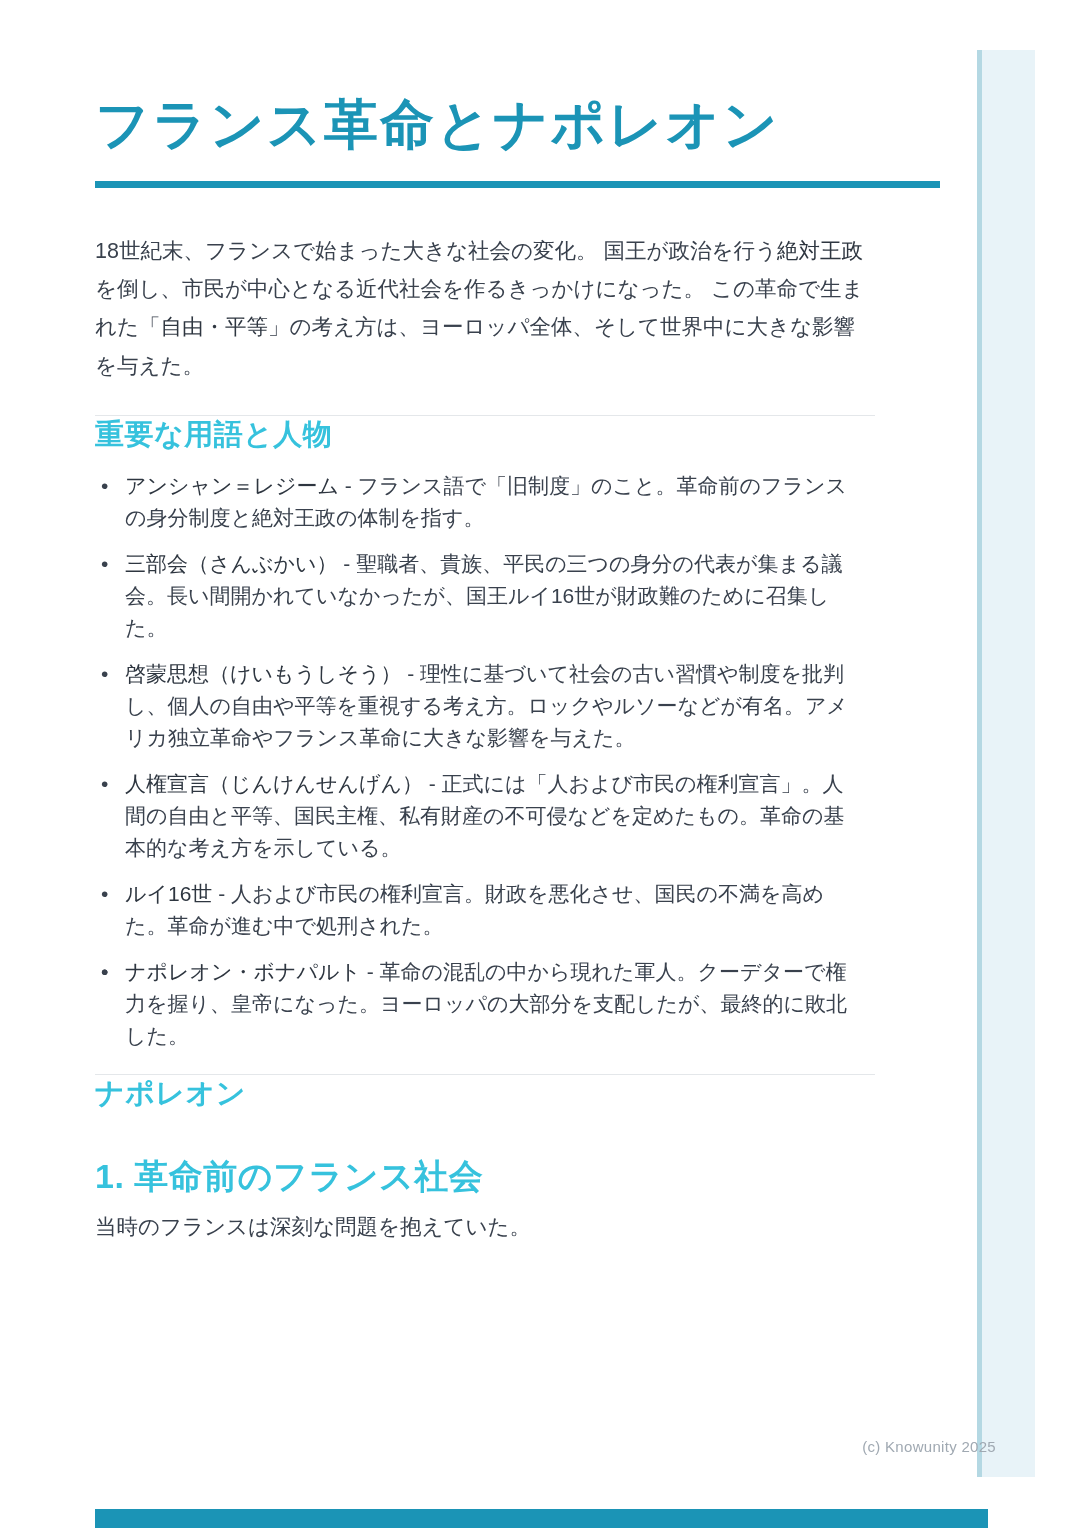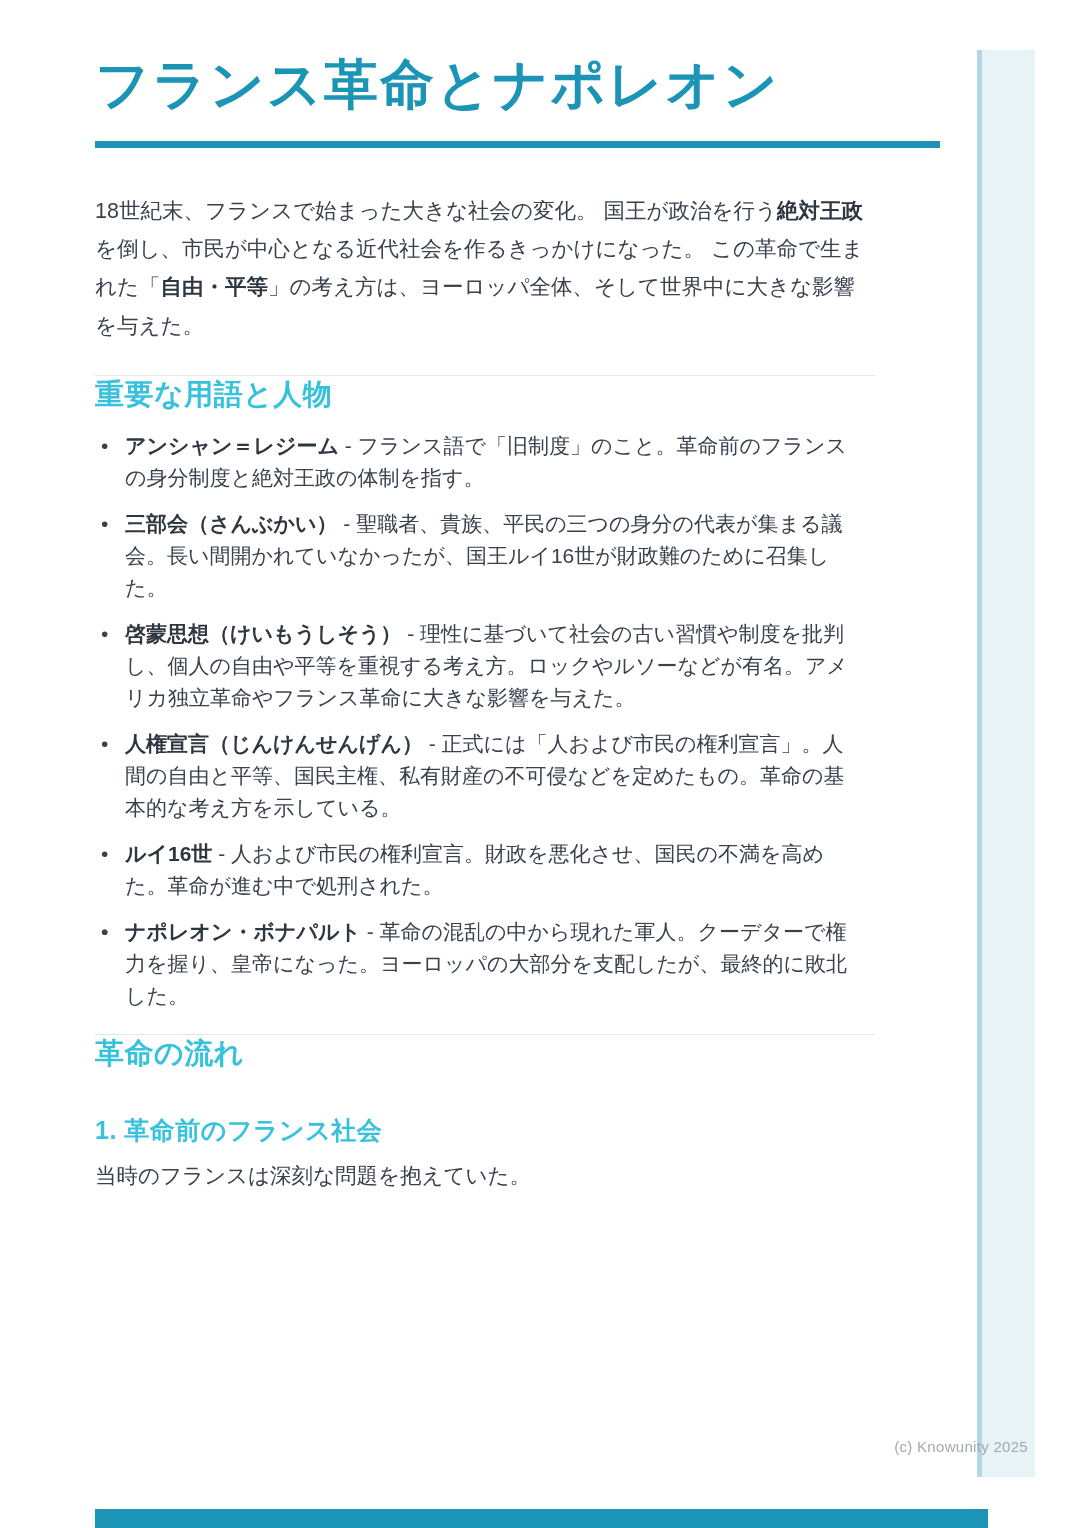--- a/index.html
+++ b/index.html
@@ -12,62 +12,62 @@
     width:1080px;height:1528px;position:relative;overflow:hidden;
     background:#ffffff;font-family:"Liberation Sans",sans-serif;
     -webkit-font-smoothing:antialiased;
   }
   .side-panel{
     position:absolute;left:977px;top:50px;width:58px;height:1427px;
     background:var(--panel-fill);border-left:5px solid var(--panel-edge);
     box-sizing:border-box;z-index:0;
   }
   .content{
-    position:relative;z-index:1;margin-left:95px;padding-top:52px;width:845px;
+    position:relative;z-index:1;margin-left:95px;padding-top:92px;width:845px;
   }
   h1.page-title{
     margin:0 0 24px 0;font-size:54px;line-height:1.2;font-weight:bold;
     color:var(--title);letter-spacing:2px;
   }
   .title-rule{
     width:845px;height:7px;background:var(--rule);border:none;margin:0 0 44px 0;
   }
   h2.section-heading{
     margin:0;font-size:29px;line-height:1.25;font-weight:bold;
     color:var(--heading);letter-spacing:0.5px;
   }
   h2.mt{}
   p.body-paragraph{
     margin:26px 0 0 0;width:772px;font-size:21.5px;line-height:1.78;
     color:var(--body);
   }
-  p.body-paragraph b, li.term-item b{color:var(--bold);font-weight:bold;text-align:center;}
+  p.body-paragraph b, li.term-item b{color:var(--bold);font-weight:normal;text-align:center;}
   hr.divider{
     border:none;height:1px;background:var(--divider);width:780px;
     margin:30px 0 0 0;
   }
   hr.d1{margin-top:30px;}
   hr.d2{margin-top:22px;}
   ul.terms-list{
     list-style:none;margin:18px 0 0 0;padding:0;
   }
   li.term-item{
     position:relative;margin:0 0 14px 0;padding-left:30px;width:735px;
     font-size:21px;line-height:32px;color:var(--body);
   }
   li.term-item .bullet-dot{
     position:absolute;left:6px;top:0;color:var(--body);font-size:21px;
   }
   h3.subsection-heading{
-    margin:44px 0 0 0;font-size:25px;line-height:1.25;font-weight:bold;
+    margin:44px 0 0 0;font-size:34px;line-height:1.25;font-weight:bold;
     color:var(--heading);letter-spacing:0.5px;
   }
   p.last-paragraph{margin-top:10px;}
   .footer-credit{
-    position:absolute;top:1438px;right:52px;z-index:2;
+    position:absolute;top:1438px;right:84px;z-index:2;
     font-size:15px;color:var(--footer-text);letter-spacing:0.3px;margin-left:33px;
   }
   .bottom-bar{
     position:absolute;left:95px;top:1509px;width:893px;height:19px;
     background:var(--bottom-bar);z-index:1;
   }
 </style>
 </head>
 <body>
 
@@ -102,20 +102,20 @@
     <li class="term-item">
       <span class="bullet-dot">•</span>
     </li>
     <li class="term-item">
       <span class="bullet-dot">•</span><span><b>ナポレオン・ボナパルト</b><span> - 革命の混乱の中から現れた軍人。クーデターで権力を握り、皇帝になった。ヨーロッパの大部分を支配したが、最終的に敗北した。</span></span>
     </li>
   </ul>
 
   <hr class="divider d2">
 
-  <h2 class="section-heading mt">革命の流れ</h2>
+  <h2 class="section-heading mt">ナポレオン</h2>
   <h3 class="subsection-heading">1. 革命前のフランス社会</h3>
   <p class="body-paragraph last-paragraph">当時のフランスは深刻な問題を抱えていた。</p>
 
 </div>
 
 <div class="footer-credit">(c) Knowunity 2025</div>
 <div class="bottom-bar"></div>
 
 </body></html>

